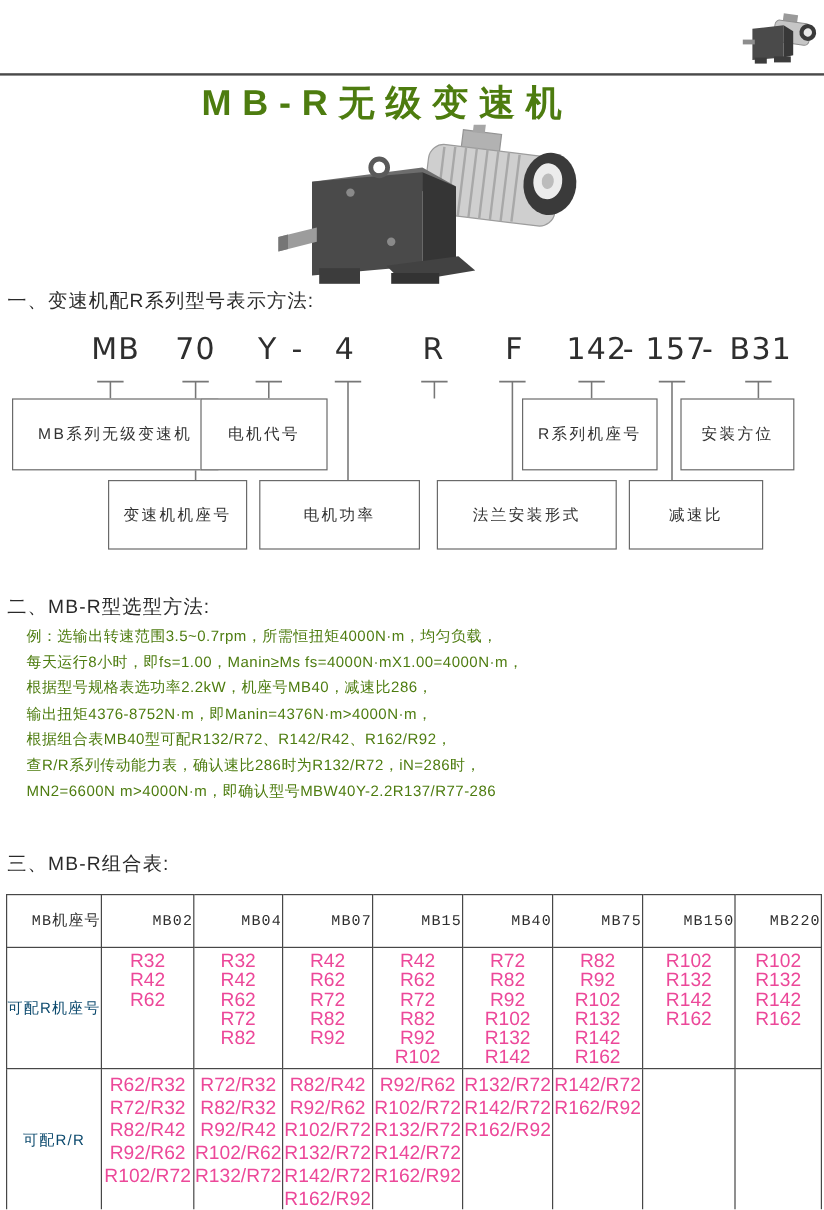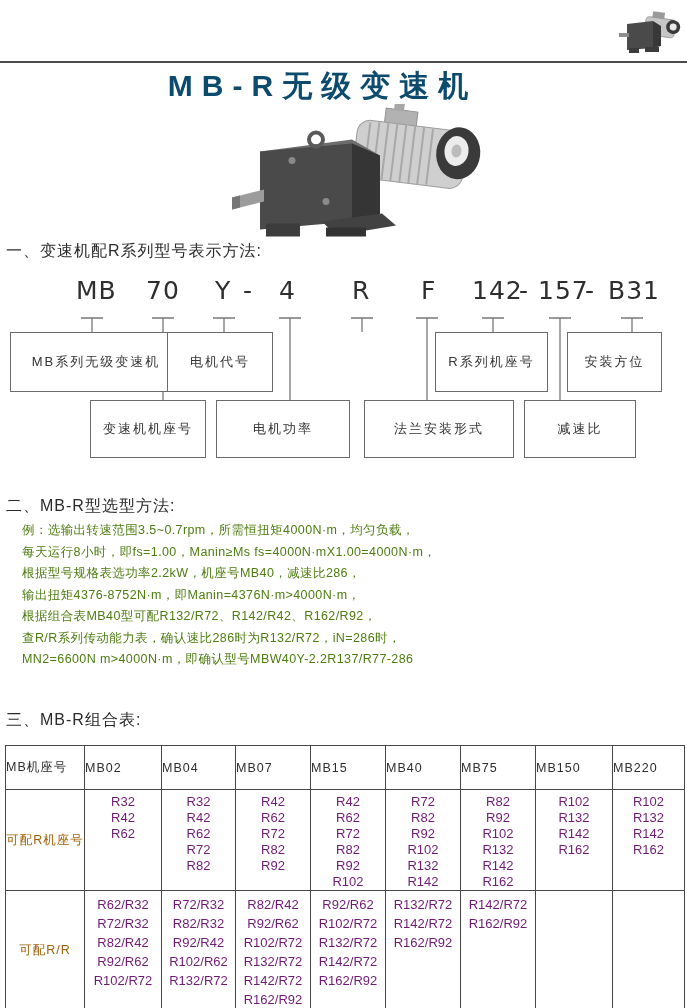--- a/index.html
+++ b/index.html
@@ -5,21 +5,21 @@
   * { margin:0; padding:0; box-sizing:border-box; }
   html,body { background:#ffffff; }
   .page {
     position:relative; width:687px; height:1008px; background:#fff;
     font-family:"Liberation Sans","DejaVu Sans",sans-serif; color:#333; overflow:hidden;
   }
   .topline { position:absolute; left:0; top:61px; width:687px; height:2px; background:#4a4a4a; }
   .thumb { position:absolute; right:6px; top:8px; width:64px; height:50px; }
   .title {
     position:absolute; left:0; top:66px; width:645px; text-align:center;
-    font-size:30px; font-weight:bold; letter-spacing:9px; color:#0c4a6e; white-space:nowrap;
+    font-size:30px; font-weight:bold; letter-spacing:9px; color:#4d7c0f; white-space:nowrap;
   }
   .photo { position:absolute; left:230px; top:104px; width:265px; height:138px; }
 
   .h { position:absolute; left:6px; font-size:16px; color:#2a2a2a; letter-spacing:1px; white-space:nowrap; }
   .h1 { top:241px; }
   .h2 { top:496px; }
   .h3 { top:710px; }
 
   
   .diagram { position:absolute; left:0; top:270px; width:687px; height:200px; }
@@ -42,24 +42,24 @@
   .b9{left:524px;width:112px}
 
   
   .example { position:absolute; left:22px; top:520px; width:640px; }
   .exline { font-size:12.5px; line-height:21.5px; color:#4d7c0f; letter-spacing:0.4px; white-space:nowrap; }
 
   
   .tablewrap { position:absolute; left:5px; top:745px; width:679px; }
   table { border-collapse:collapse; width:679px; table-layout:fixed; }
   th,td { border:1.5px solid #474747; font-weight:normal; }
-  th { height:44px; font-size:12.5px; letter-spacing:1px; color:#2e2e2e; text-align:left; }
-  td.lbl { font-size:12.5px; letter-spacing:1px; text-align:center; vertical-align:middle; color:#a16207; }
-  td.cell { font-size:13px; text-align:center; vertical-align:top; padding-top:4px;
-            white-space:pre-line; color:#701a75; }
+  th { height:44px; font-size:12.5px; letter-spacing:1px; color:#2e2e2e; text-align:right;font-family:Liberation Mono, monospace; }
+  td.lbl { font-size:12.5px; letter-spacing:1px; text-align:center; vertical-align:middle; color:#0c4a6e; }
+  td.cell { font-size:16px; text-align:center; vertical-align:top; padding-top:4px;
+            white-space:pre-line; color:#ec4899; }
   tr.r-frame td.cell { line-height:16px; height:97px; }
   tr.r-rr td.cell { line-height:19px; height:114px; }
 </style>
 </head>
 <body>
 
 <div class="page">
 
   <div class="topline"></div>
 

